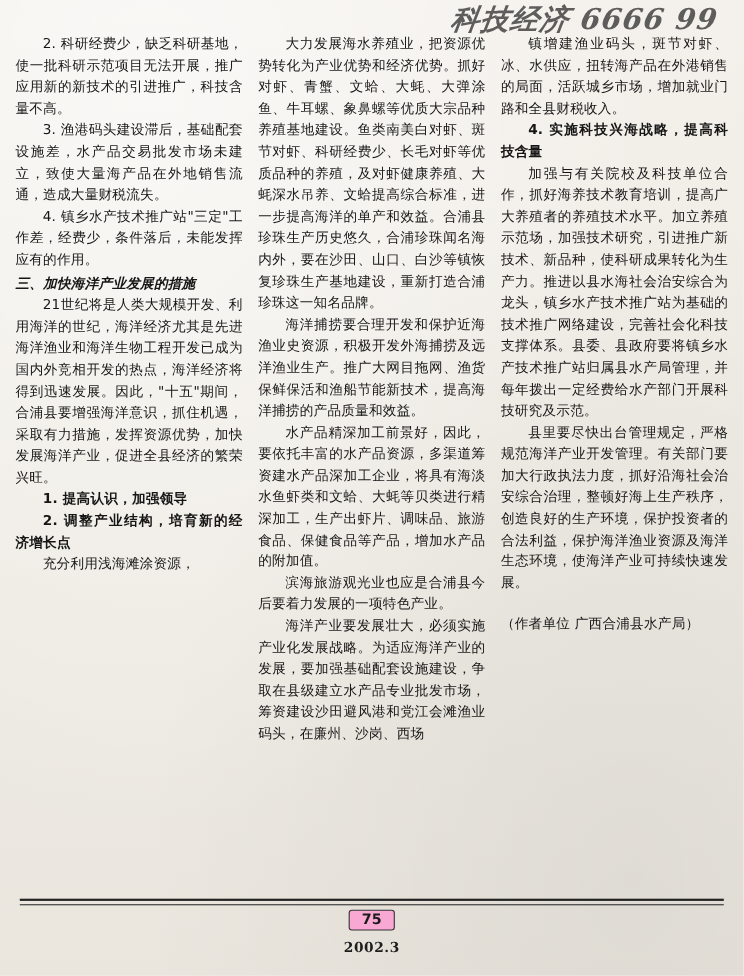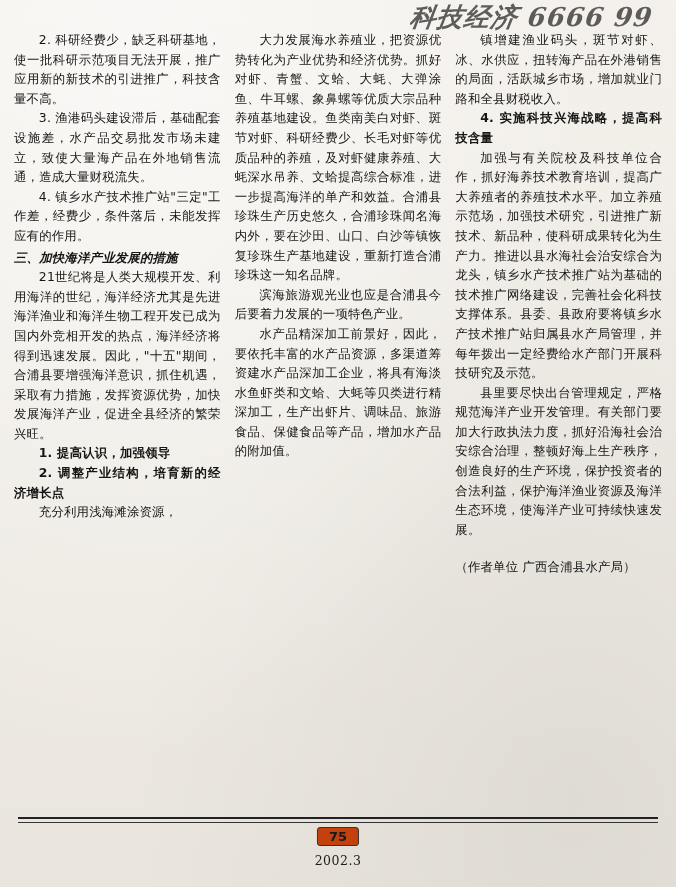--- a/index.html
+++ b/index.html
@@ -111,33 +111,33 @@
     border-top: 1px solid #333;
   }
   .pagenum-box {
     position: absolute;
     left: 50%;
     transform: translateX(-50%);
     top: 16px;
     border: 1.5px solid #333;
     border-radius: 3px;
     padding: 1px 11px;
-    background: #c2410c;
+    background: #f9a8d4;
     font-family: "DejaVu Sans", sans-serif;
     font-size: 13px;
     font-weight: bold;
     color: #1a1a1a;
   }
   .issue {
     position: absolute;
     left: 50%;
     transform: translateX(-50%);
     top: 42px;
     font-family: "DejaVu Serif", serif;
-    font-weight: normal;
+    font-weight: bold;
     font-size: 12.5px;
     color: #1c1c1c;
     letter-spacing: 0.5px;
   }
 </style>
 </head>
 <body>
 
 <div class="paper"></div>
 
@@ -155,22 +155,24 @@
       <p class="indent">4. 镇乡水产技术推广站"三定"工作差，经费少，条件落后，未能发挥应有的作用。</p>
       <p class="heading">三、加快海洋产业发展的措施</p>
       <p class="indent">21世纪将是人类大规模开发、利用海洋的世纪，海洋经济尤其是先进海洋渔业和海洋生物工程开发已成为国内外竞相开发的热点，海洋经济将得到迅速发展。因此，"十五"期间，合浦县要增强海洋意识，抓住机遇，采取有力措施，发挥资源优势，加快发展海洋产业，促进全县经济的繁荣兴旺。</p>
       <p class="sub">1. 提高认识，加强领导</p>
       <p class="sub">2. 调整产业结构，培育新的经济增长点</p>
       <p class="indent">充分利用浅海滩涂资源，</p>
     </div>
 
     <div class="col">
       <p class="indent">大力发展海水养殖业，把资源优势转化为产业优势和经济优势。抓好对虾、青蟹、文蛤、大蚝、大弹涂鱼、牛耳螺、象鼻螺等优质大宗品种养殖基地建设。鱼类南美白对虾、斑节对虾、科研经费少、长毛对虾等优质品种的养殖，及对虾健康养殖、大蚝深水吊养、文蛤提高综合标准，进一步提高海洋的单产和效益。合浦县珍珠生产历史悠久，合浦珍珠闻名海内外，要在沙田、山口、白沙等镇恢复珍珠生产基地建设，重新打造合浦珍珠这一知名品牌。</p>
+      <p class="indent">海洋捕捞要合理开发和保护近海渔业史资源，积极开发外海捕捞及远洋渔业生产。推广大网目拖网、渔货保鲜保活和渔船节能新技术，提高海洋捕捞的产品质量和效益。</p>
+      <p class="indent">水产品精深加工前景好，因此，要依托丰富的水产品资源，多渠道筹资建水产品深加工企业，将具有海淡水鱼虾类和文蛤、大蚝等贝类进行精深加工，生产出虾片、调味品、旅游食品、保健食品等产品，增加水产品的附加值。</p>
       <p class="indent">滨海旅游观光业也应是合浦县今后要着力发展的一项特色产业。</p>
-      <p class="indent">水产品精深加工前景好，因此，要依托丰富的水产品资源，多渠道筹资建水产品深加工企业，将具有海淡水鱼虾类和文蛤、大蚝等贝类进行精深加工，生产出虾片、调味品、旅游食品、保健食品等产品，增加水产品的附加值。</p>
+      <p class="indent">海洋产业要发展壮大，必须实施产业化发展战略。为适应海洋产业的发展，要加强基础配套设施建设，争取在县级建立水产品专业批发市场，筹资建设沙田避风港和党江会滩渔业码头，在廉州、沙岗、西场</p>
     </div>
 
     <div class="col">
       <p class="indent">镇增建渔业码头，斑节对虾、冰、水供应，扭转海产品在外港销售的局面，活跃城乡市场，增加就业门路和全县财税收入。</p>
       <p class="sub">4. 实施科技兴海战略，提高科技含量</p>
       <p class="indent">加强与有关院校及科技单位合作，抓好海养技术教育培训，提高广大养殖者的养殖技术水平。加立养殖示范场，加强技术研究，引进推广新技术、新品种，使科研成果转化为生产力。推进以县水海社会治安综合为龙头，镇乡水产技术推广站为基础的技术推广网络建设，完善社会化科技支撑体系。县委、县政府要将镇乡水产技术推广站归属县水产局管理，并每年拨出一定经费给水产部门开展科技研究及示范。</p>
       <p class="indent">县里要尽快出台管理规定，严格规范海洋产业开发管理。有关部门要加大行政执法力度，抓好沿海社会治安综合治理，整顿好海上生产秩序，创造良好的生产环境，保护投资者的合法利益，保护海洋渔业资源及海洋生态环境，使海洋产业可持续快速发展。</p>
       <p class="sig">（作者单位    广西合浦县水产局）</p>
     </div>
 

